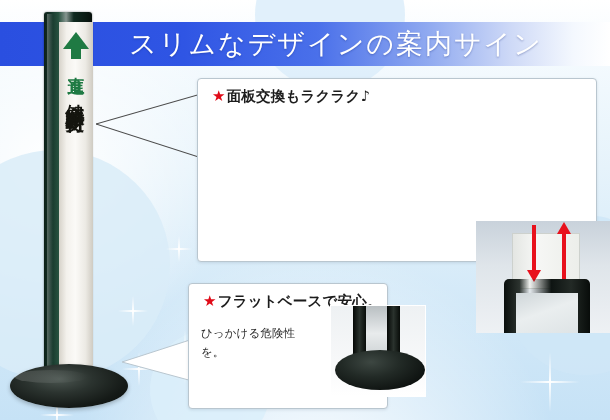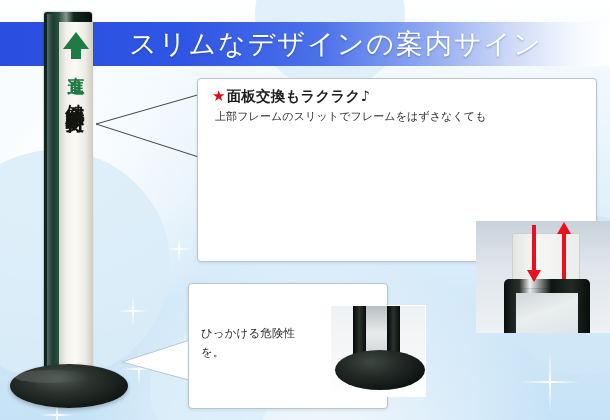--- a/index.html
+++ b/index.html
@@ -205,35 +205,37 @@
   </svg>
   <svg class="leader" id="leader-bottom" viewBox="0 0 74 50">
     <polygon points="0,26 74,2 74,46" fill="#ffffff" stroke="#b9c6cf" stroke-width="1"></polygon>
   </svg>
 
   <div class="callout" id="callout-top">
     <div class="callout-head">
       <span class="star">★</span><span>面板交換もラクラク♪</span>
     </div>
     <div class="callout-body" id="top-body">
-      <div>上部フレームのスリットでフレームをはずさなくても</div>
     </div>
 
     <div id="photo-top">
       <div id="pt-panel"></div>
       <div class="arrow-red" id="arr-down"></div>
       <div class="arrow-red" id="arr-up"></div>
       <div id="pt-frame">
         <div id="pt-frame-inner"></div>
       </div>
     </div>
 
   </div>
 
   <div class="callout" id="callout-bottom">
+    <div class="callout-head">
+      <span class="star">★</span><span>フラットベースで安心。</span>
+    </div>
     <div class="callout-body" id="bottom-body">
       <div>ひっかける危険性を。</div>
     </div>
   </div>
 
   <div id="photo-bottom">
     <div id="pb-panel"></div>
     <div id="pb-post-l"></div>
     <div id="pb-post-r"></div>
     <div id="pb-base"></div>

